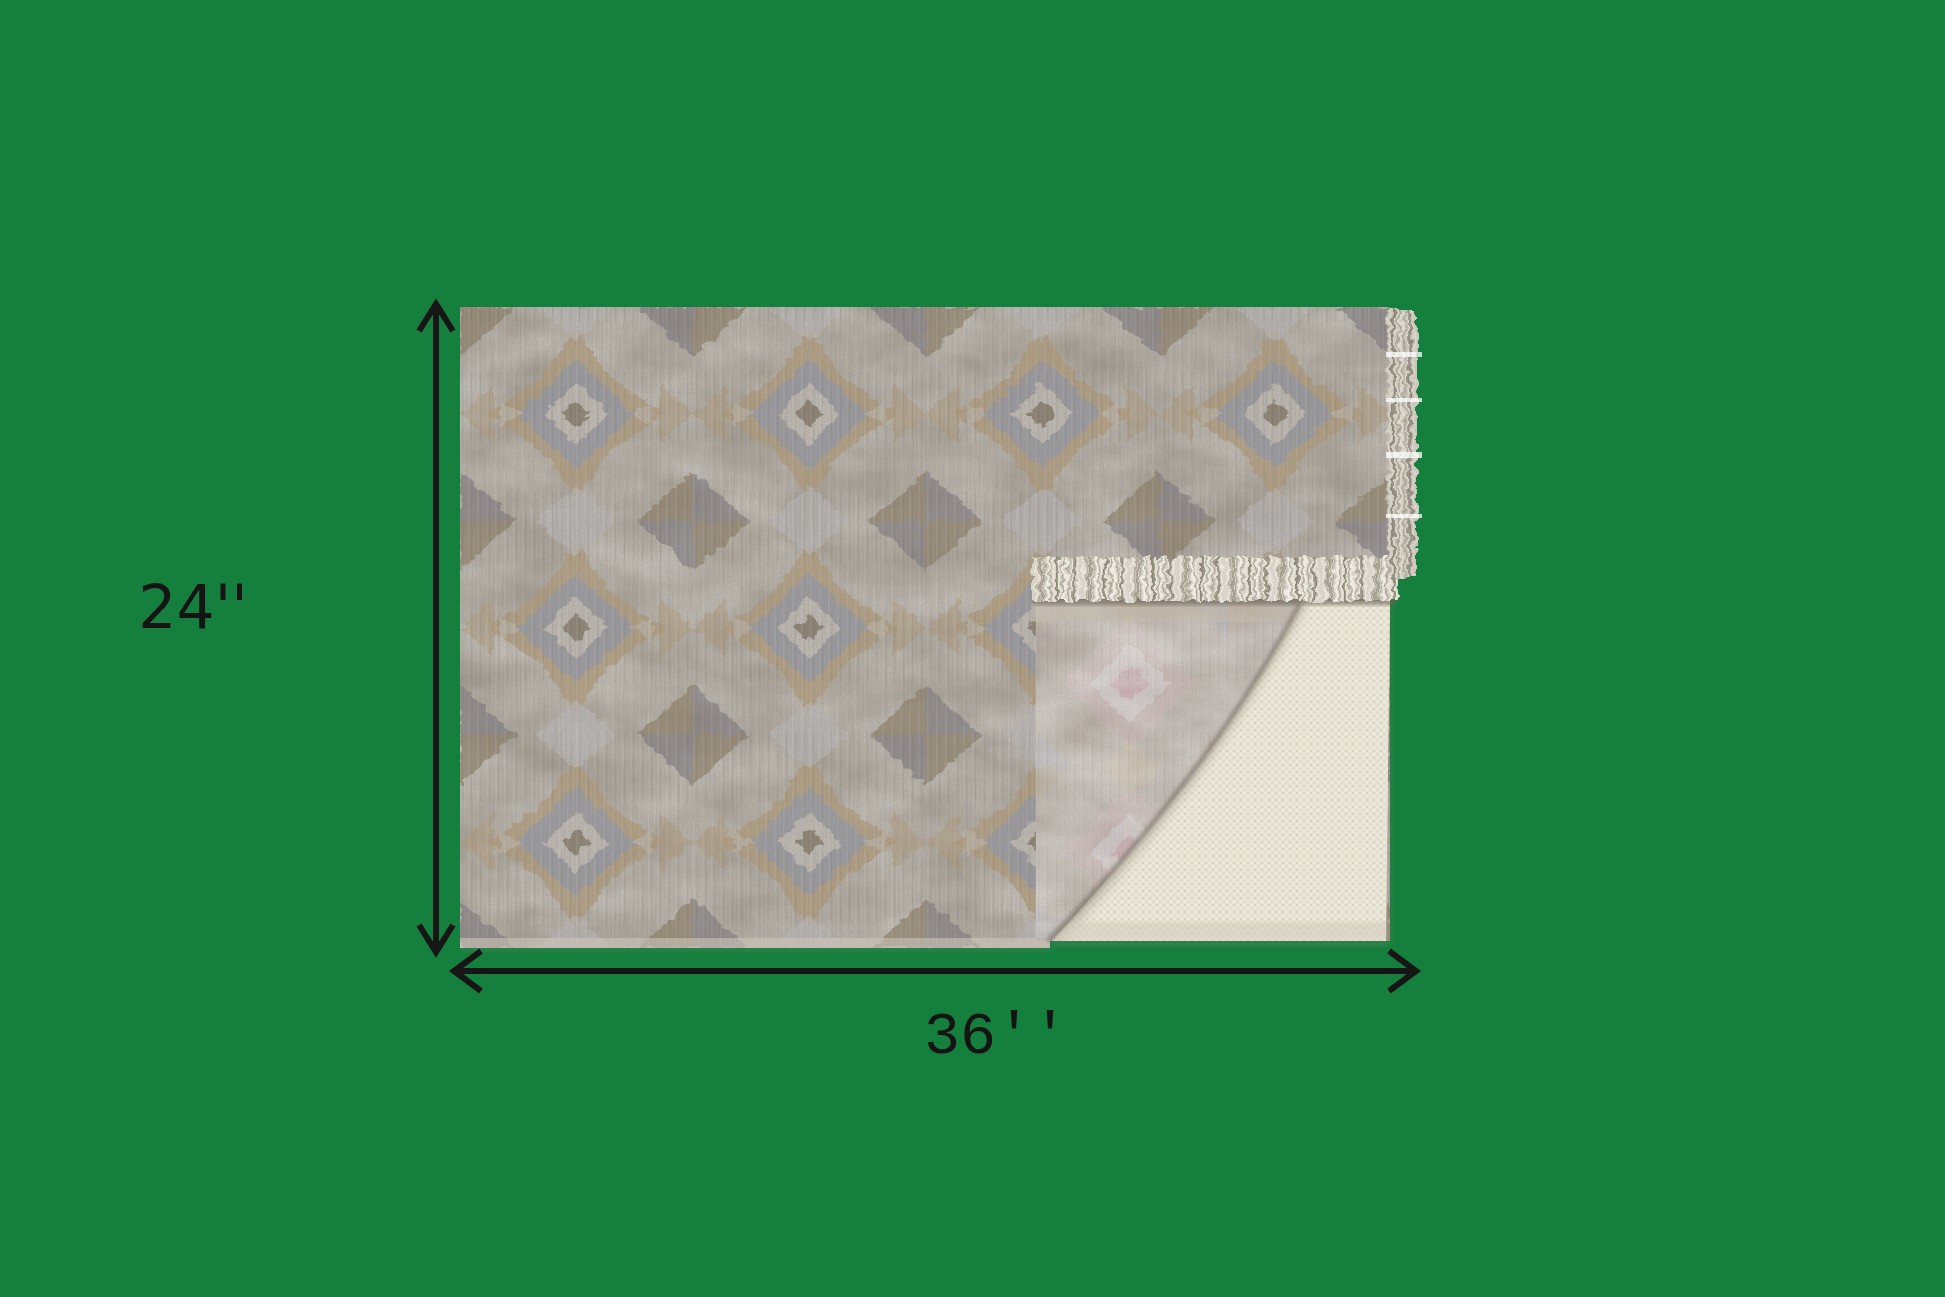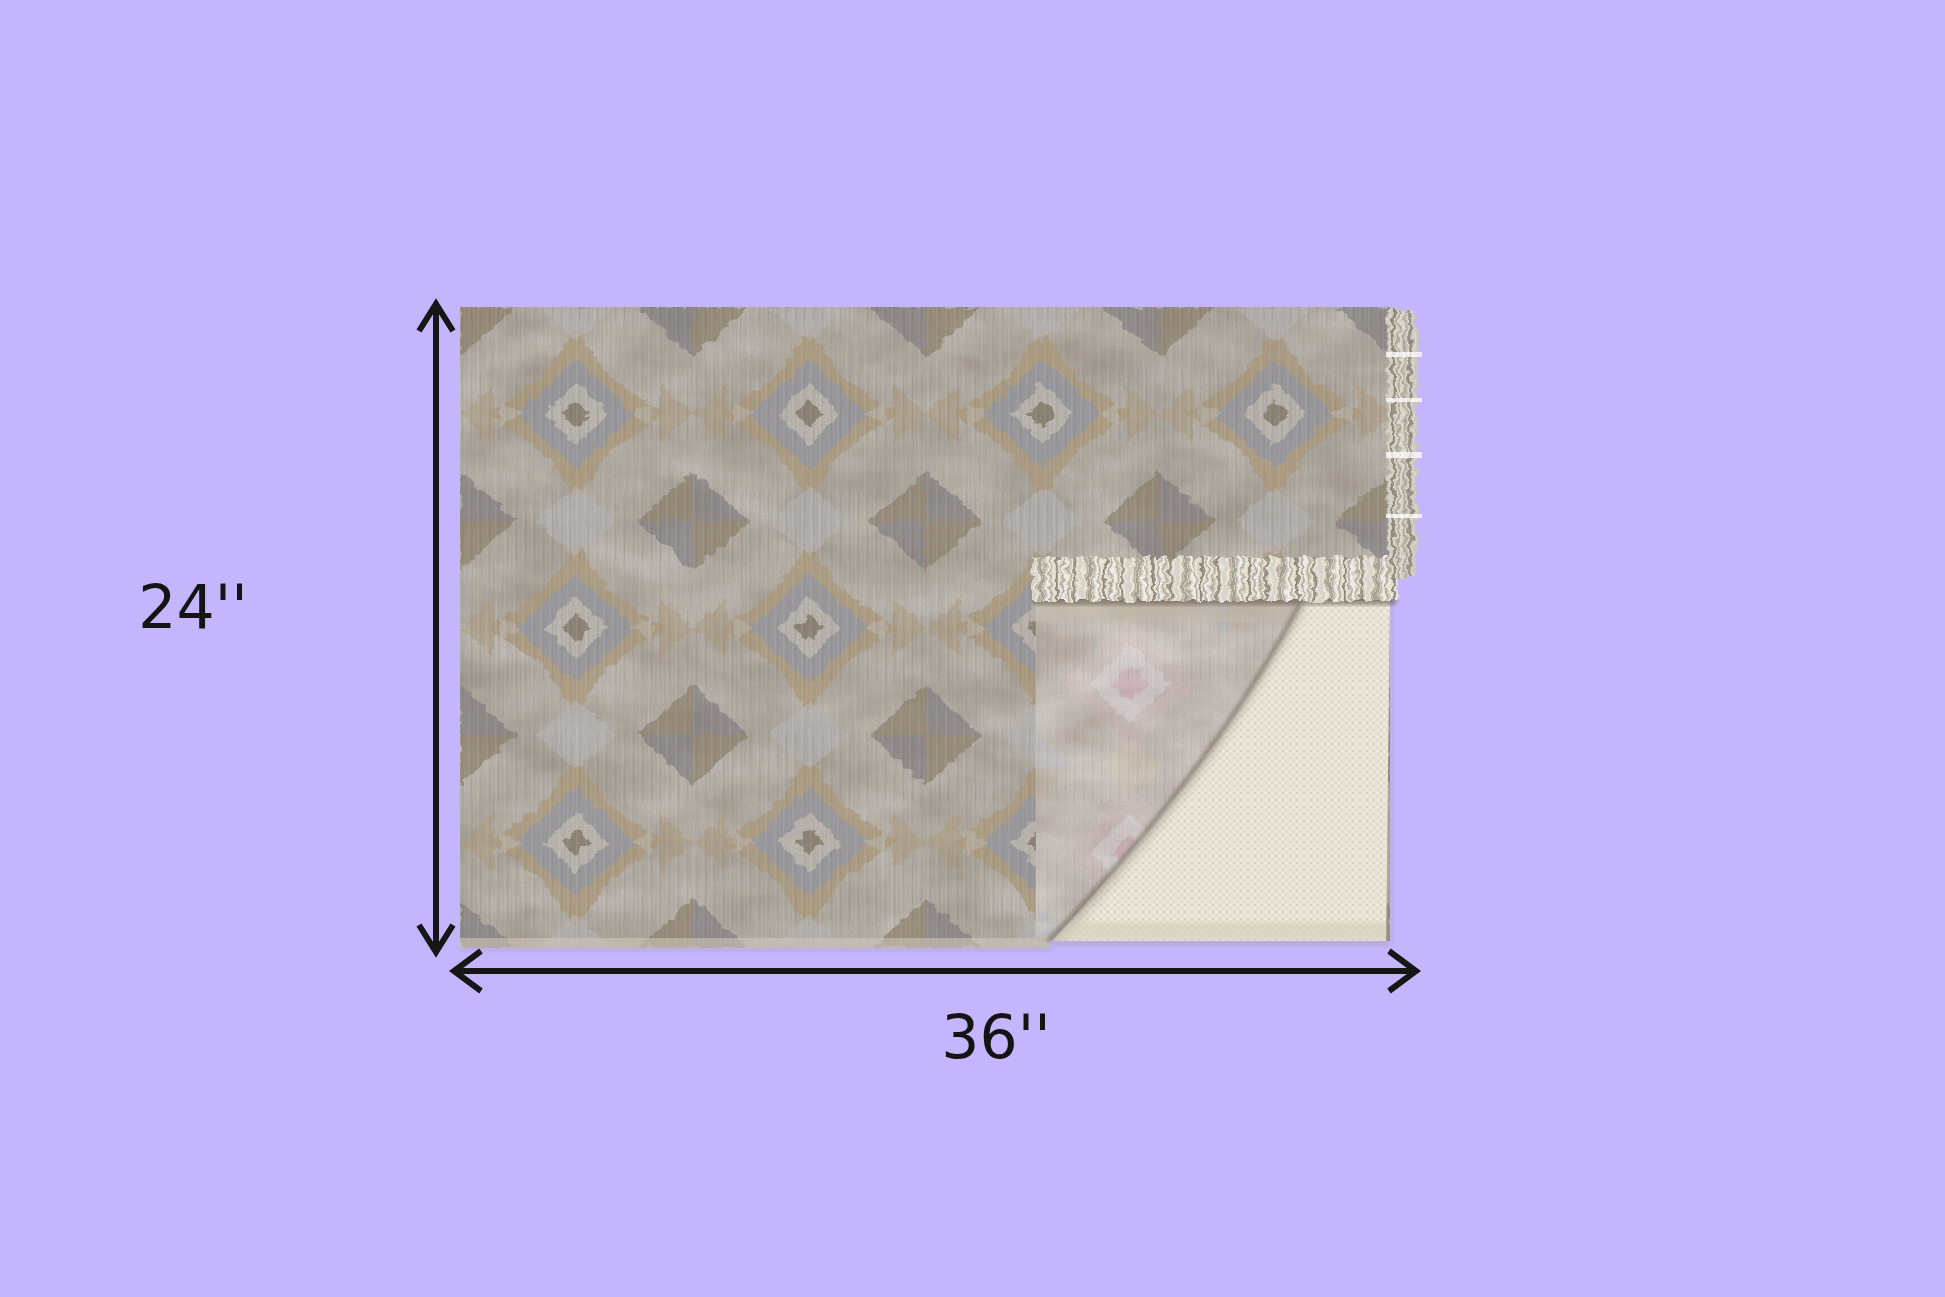--- a/index.html
+++ b/index.html
@@ -1,28 +1,28 @@
 <!DOCTYPE html>
 <html><head>
 <meta charset="utf-8">
 <title>Rug Dimension Diagram</title>
 <style>
   html,body{margin:0;padding:0;background:#ffffff;}
   .stage{
-    position:relative;width:1945px;height:1297px;background:#c4b5fd;overflow:hidden;
+    position:relative;width:1945px;height:1297px;background:#15803d;overflow:hidden;
     font-family:"DejaVu Sans","Liberation Sans",sans-serif;
   }
   .scene{position:absolute;left:0;top:0;width:1945px;height:1297px;display:block;}
   .dim-label{
     position:absolute;display:flex;align-items:center;justify-content:center;
     font-size:60px;font-weight:400;color:#141414;letter-spacing:0px;white-space:nowrap;
     user-select:none;
   }
   .dim-label.v{left:108px;top:573px;width:170px;height:68px;}
-  .dim-label.h{left:903px;top:1003px;width:186px;height:68px;}
+  .dim-label.h{left:903px;top:1003px;width:186px;height:68px;font-family:Liberation Mono, monospace;}
 </style>
 </head>
 <body>
 
 <div class="stage">
 
   <svg class="scene" viewBox="0 0 1945 1297" xmlns="http://www.w3.org/2000/svg">
     <defs>
       <filter id="rough" x="-4%" y="-4%" width="108%" height="108%">
         <feTurbulence type="fractalNoise" baseFrequency="0.09 0.12" numOctaves="2" seed="8" result="n"></feTurbulence>

